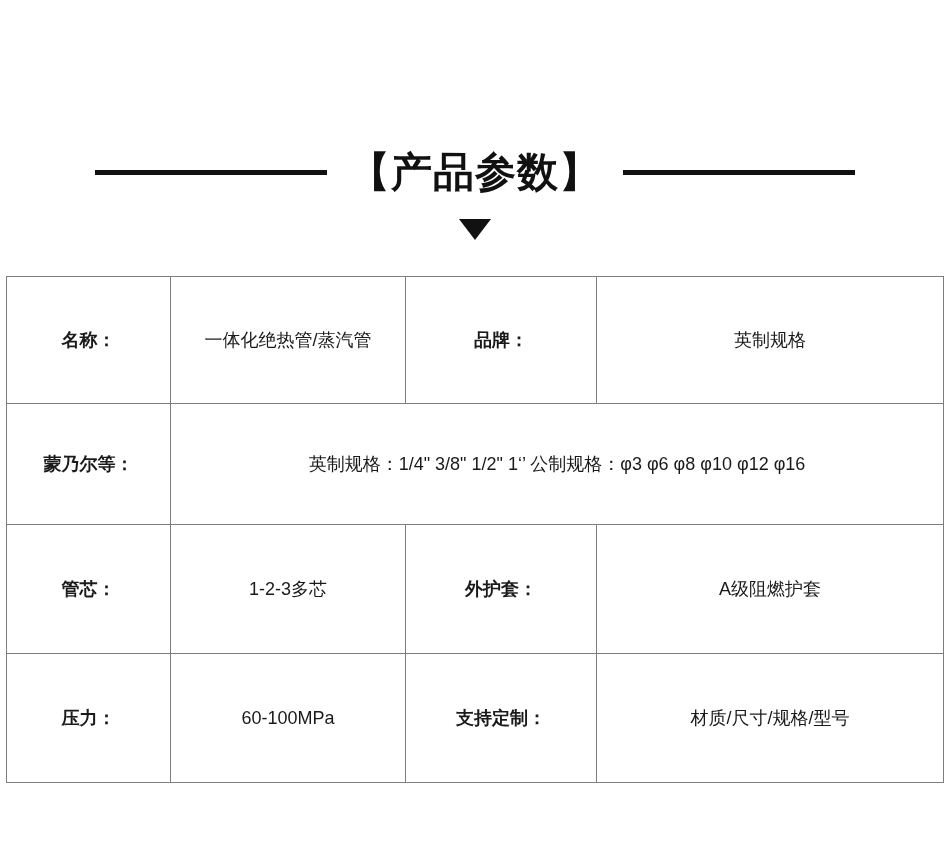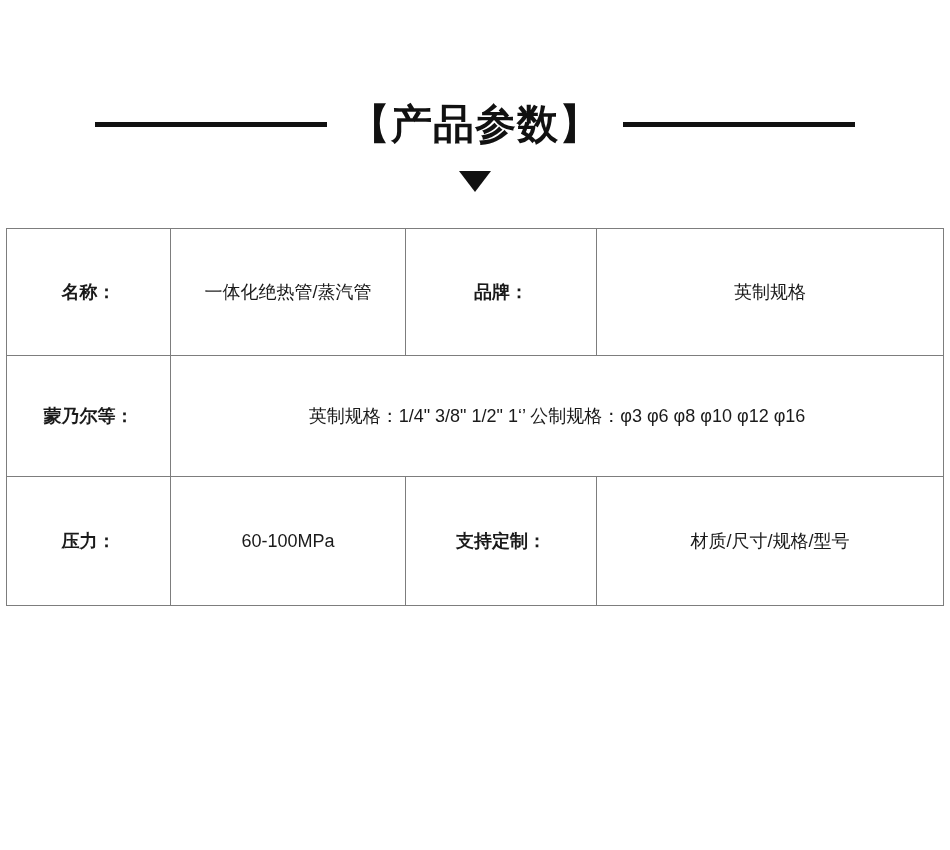--- a/index.html
+++ b/index.html
@@ -12,20 +12,21 @@
     background: #ffffff;
     font-family: "Liberation Sans", sans-serif;
     color: #1a1a1a;
     overflow: hidden;
   }
   .page {
     position: relative;
     width: 950px;
     height: 652px;
     box-sizing: border-box;
+    margin-top: 48px;
   }
 
   
   .header {
     display: flex;
     align-items: center;
     justify-content: center;
     gap: 22px;
     padding-top: 104px;
   }
@@ -118,20 +119,26 @@
         <tr class="r1">
           <td class="label">名称：</td>
           <td class="val-name">一体化绝热管/蒸汽管</td>
           <td class="label-mid">品牌：</td>
           <td class="val-right">英制规格</td>
         </tr>
         <tr class="r2">
           <td class="label">蒙乃尔等：</td>
           <td class="wide-val" colspan="3">英制规格：1/4"  3/8"   1/2" 1‘’  公制规格：φ3  φ6  φ8 φ10 φ12 φ16</td>
         </tr>
+        <tr class="r6">
+          <td class="label">管芯：</td>
+          <td class="val-name">1-2-3多芯</td>
+          <td class="label-mid">外护套：</td>
+          <td class="val-right">A级阻燃护套</td>
+        </tr>
         <tr class="r7">
           <td class="label">压力：</td>
           <td class="val-name">60-100MPa</td>
           <td class="label-mid">支持定制：</td>
           <td class="val-right">材质/尺寸/规格/型号</td>
         </tr>
       </tbody>
     </table>
   </div>
 

